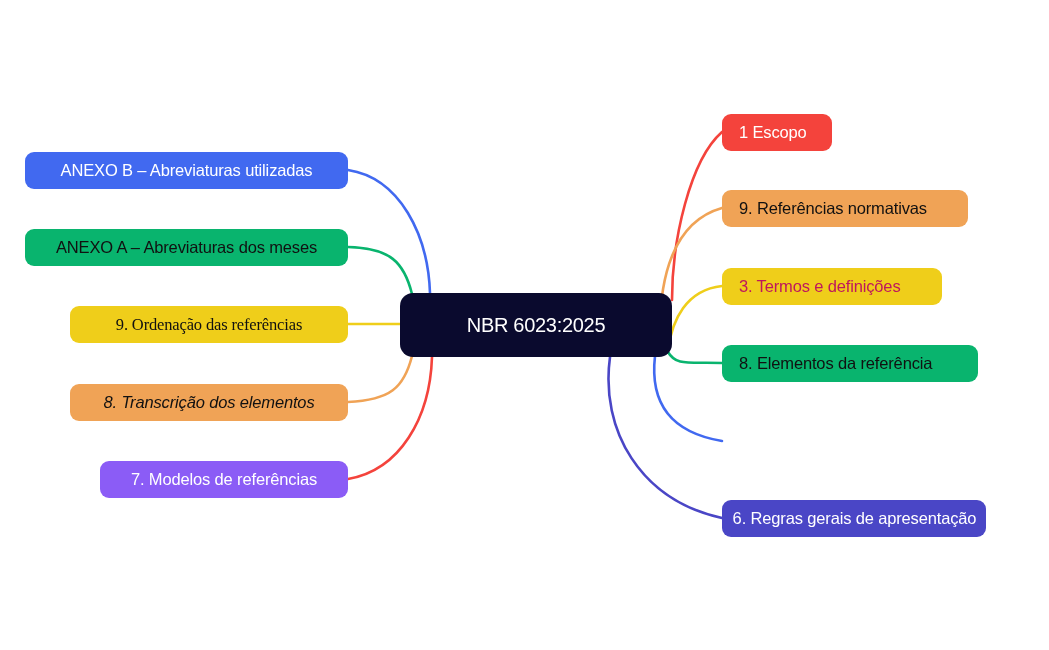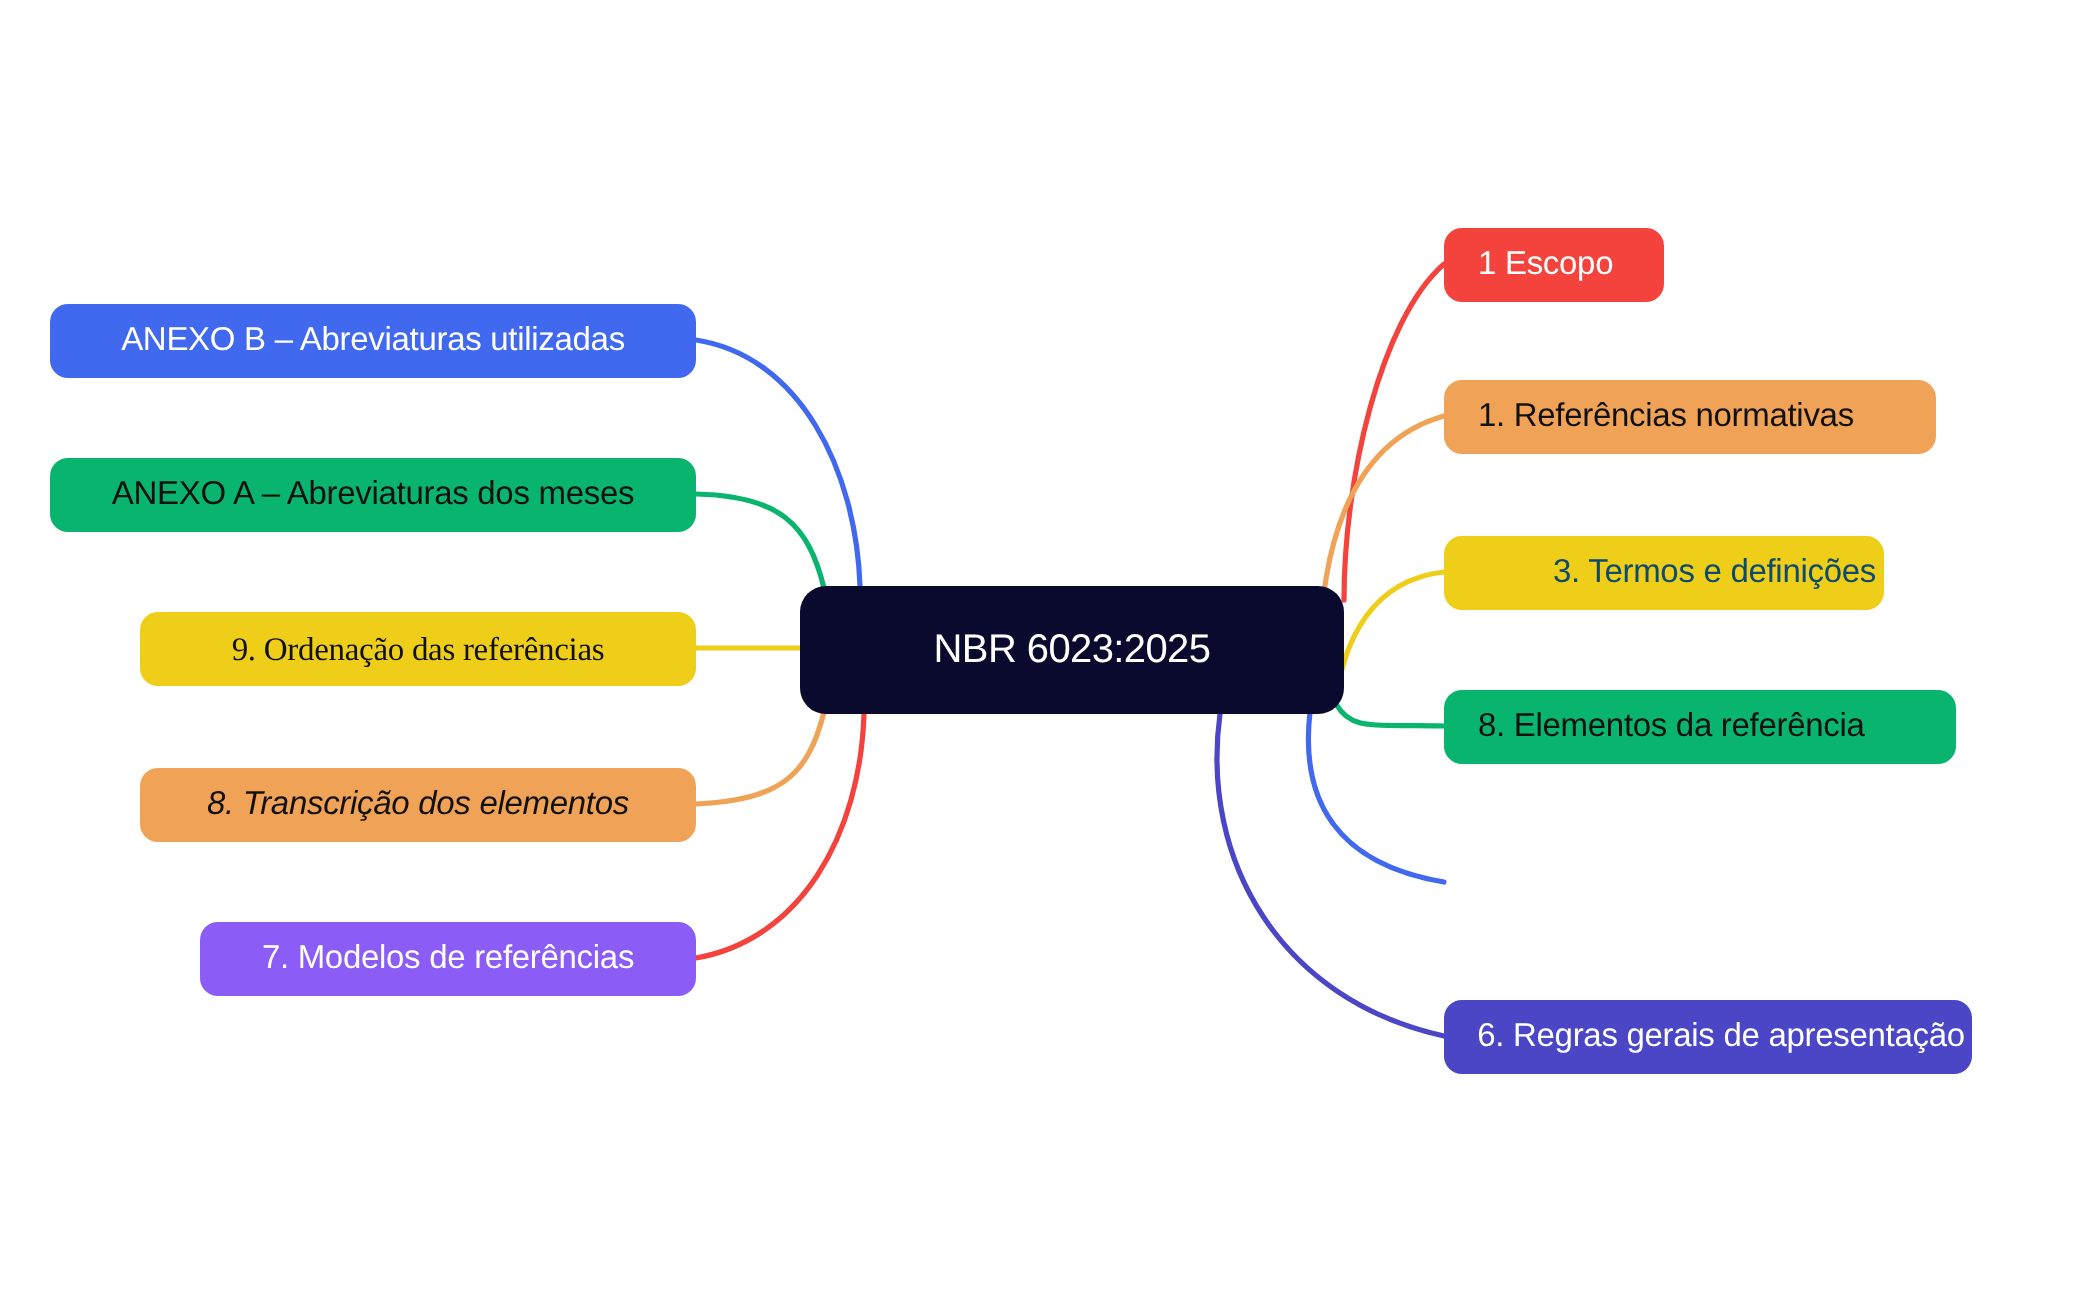--- a/index.html
+++ b/index.html
@@ -32,21 +32,21 @@
     box-sizing: border-box;
     display: flex;
     align-items: center;
     border-radius: 9px;
     white-space: nowrap;
     letter-spacing: -0.15px;
   }
   .node.right {
     justify-content: flex-start;
     padding-left: 17px;
-    padding-right: 4px;
+    padding-right: 16px;
   }
   .node.left {
     justify-content: center;
     padding-left: 16px;
     padding-right: 16px;
   }
   .branch-node {
     font-size: 16.5px;
     height: 37px;
   }
@@ -82,23 +82,23 @@
     </svg>
 
   <div class="center-node" style="left: 400px; top: 293px; width: 272px; height: 64px; background: rgb(10, 10, 46); color: rgb(255, 255, 255);">
     <span>NBR 6023:2025</span>
   </div>
 
 <div class="node branch-node right" style="left: 722px; top: 114px; width: 110px; background: rgb(244, 67, 60); color: rgb(255, 255, 255);">
       <span>1 Escopo</span>
     </div>
     <div class="node branch-node right" style="left: 722px; top: 190px; width: 246px; background: rgb(240, 163, 86); color: rgb(17, 17, 17);">
-      <span>1. Referências normativas</span>
+      <span>9. Referências normativas</span>
     </div>
-    <div class="node branch-node right" style="left: 722px; top: 268px; width: 220px; background: rgb(239, 206, 26); color: #0c4a6e; justify-content: flex-end;">
+    <div class="node branch-node right" style="left: 722px; top: 268px; width: 220px; background: rgb(239, 206, 26); color: #be185d;">
       <span>3. Termos e definições</span>
     </div>
     <div class="node branch-node right" style="left: 722px; top: 345px; width: 256px; background: rgb(9, 180, 110); color: rgb(17, 17, 17);">
       <span>8. Elementos da referência</span>
     </div>
     <div class="node branch-node right" style="left: 722px; top: 500px; width: 264px; background: rgb(74, 70, 198); color: rgb(255, 255, 255); justify-content: center;">
       <span>6. Regras gerais de apresentação</span>
     </div>
     <div class="node branch-node left" style="left: 25px; top: 152px; width: 323px; background: rgb(65, 105, 240); color: rgb(255, 255, 255);">
       <span>ANEXO B – Abreviaturas utilizadas</span>

